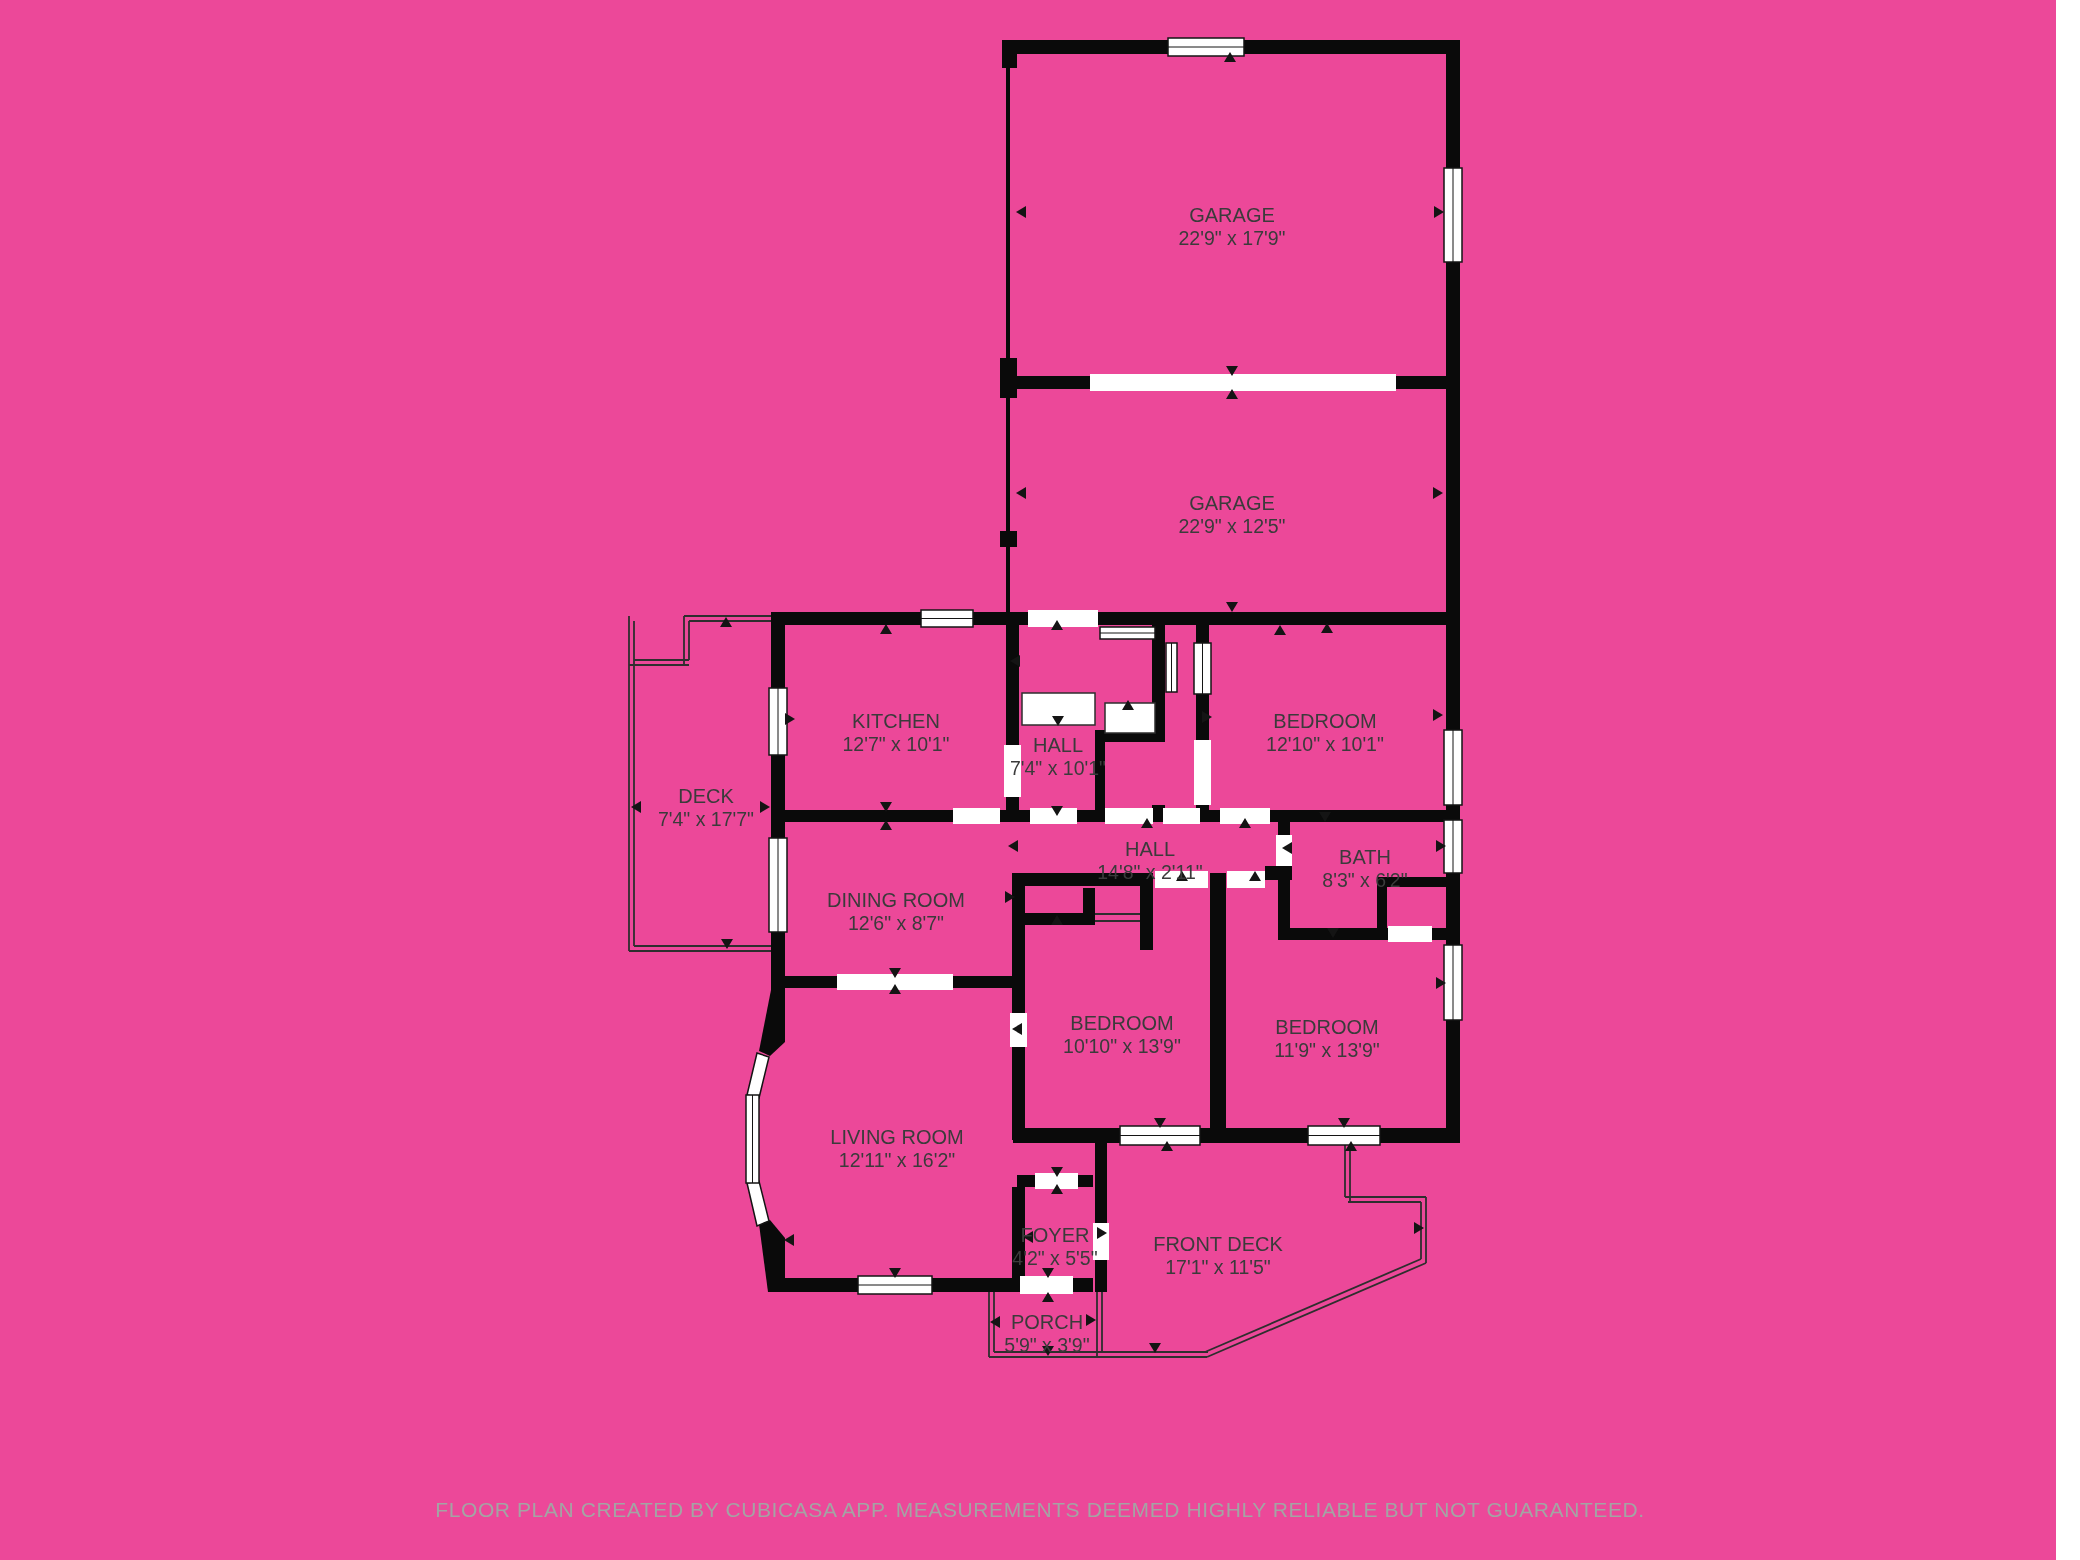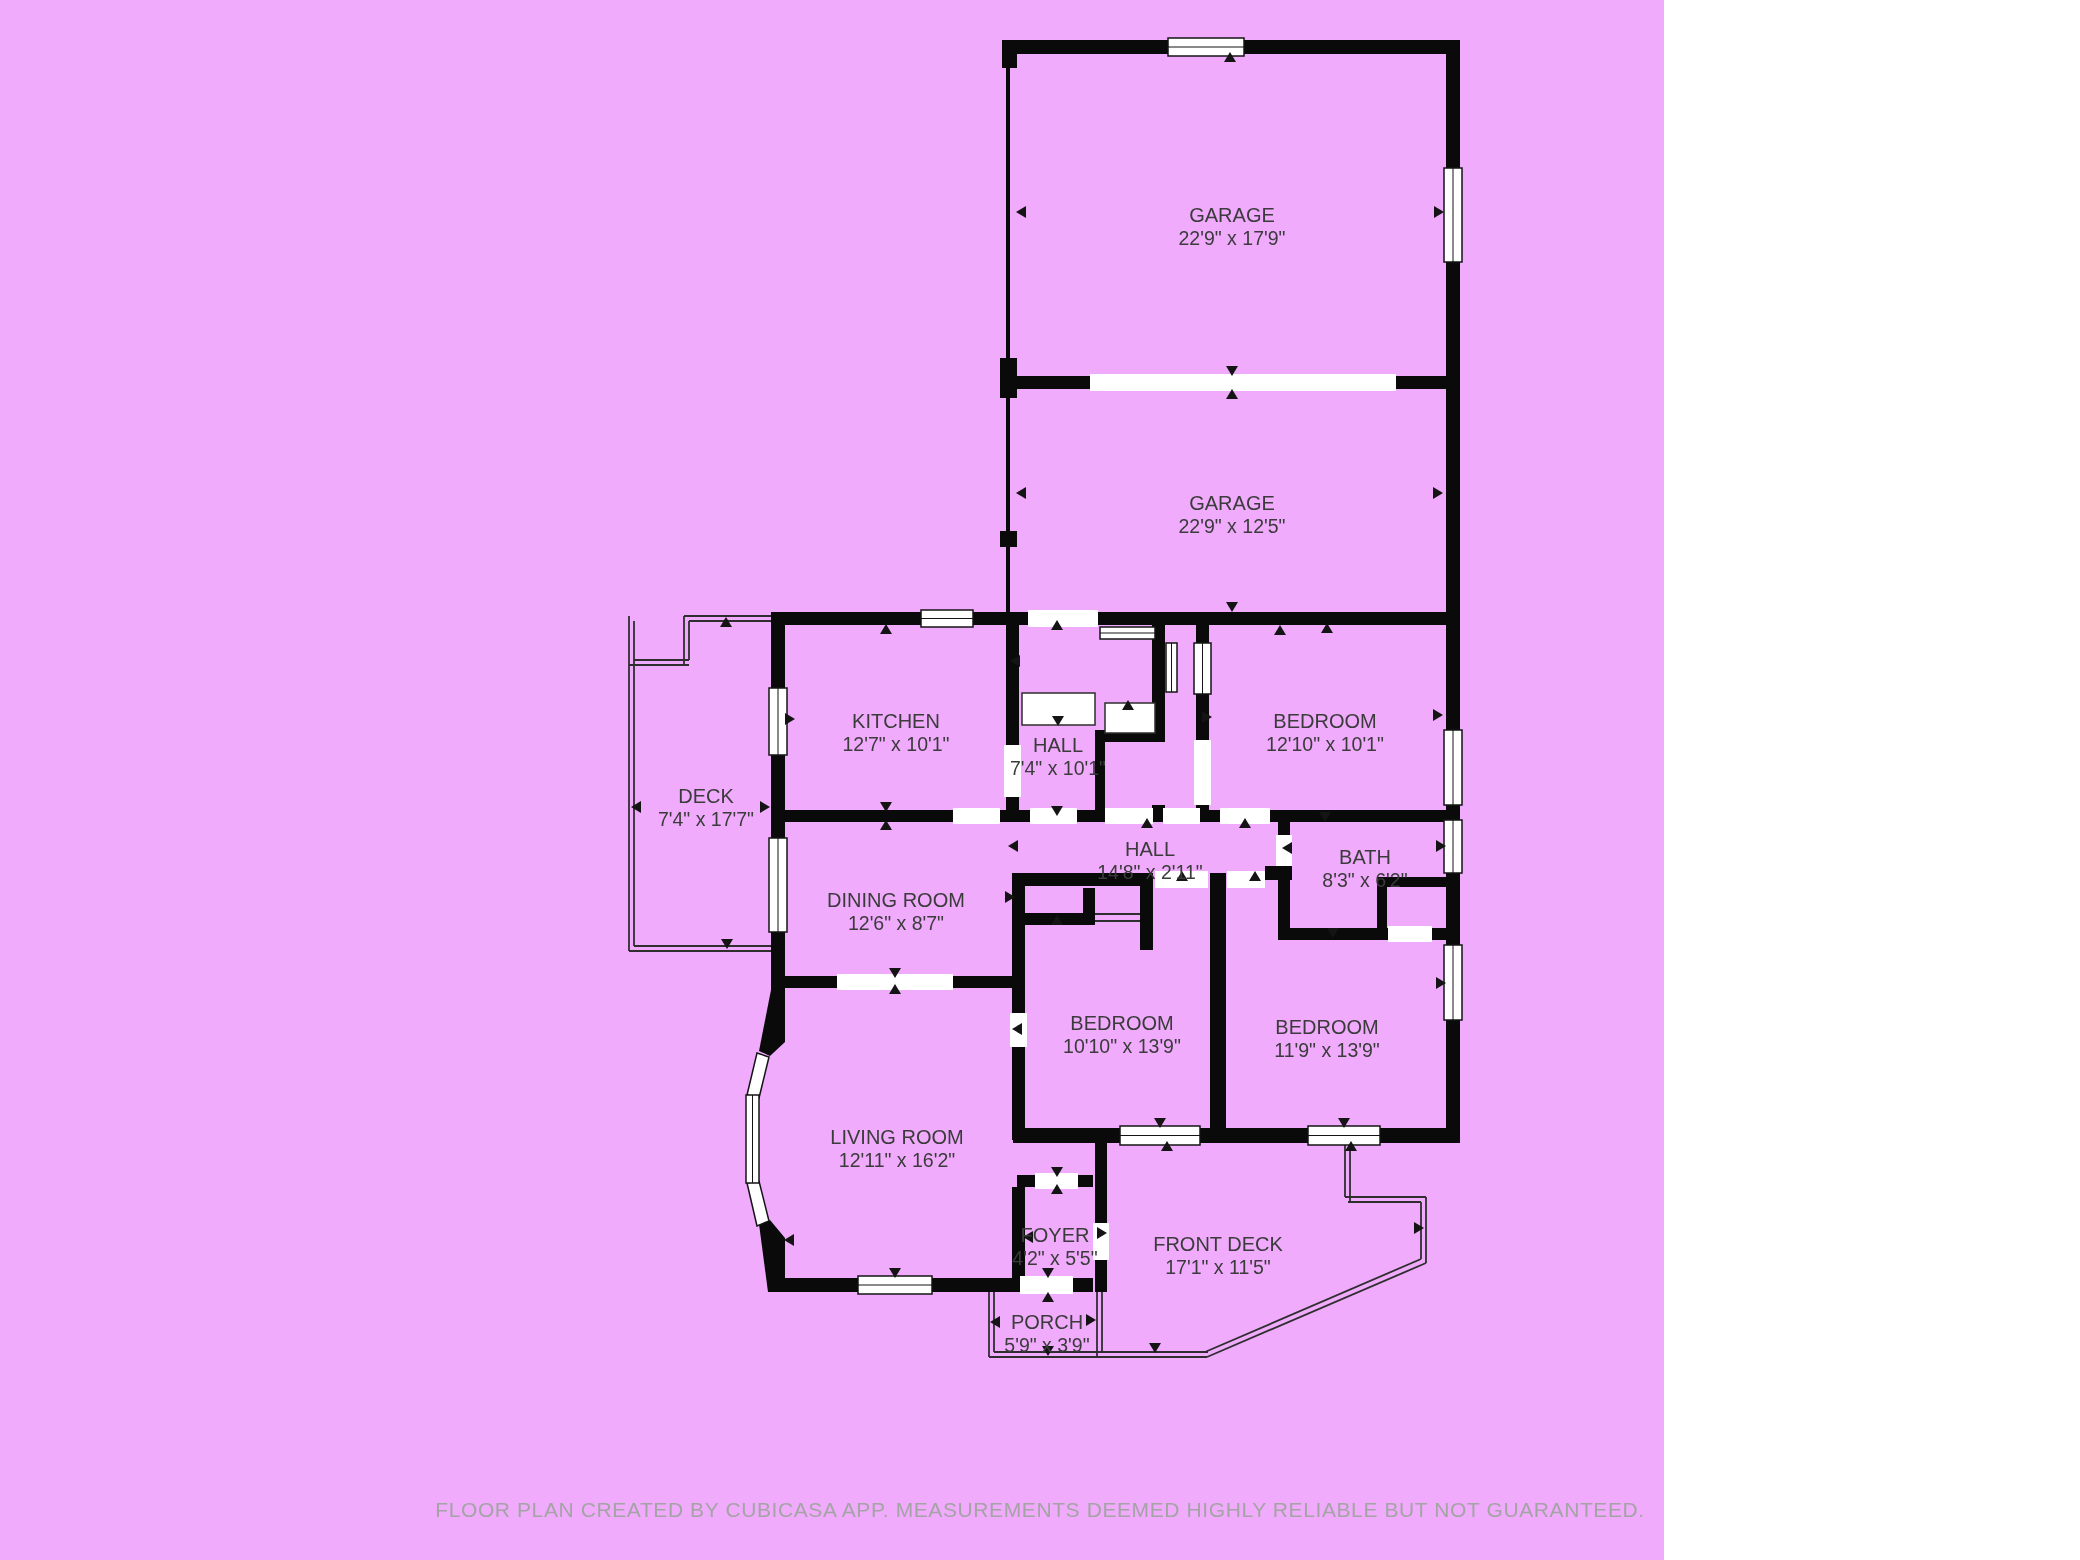--- a/index.html
+++ b/index.html
@@ -1,16 +1,16 @@
 <!DOCTYPE html>
 <html><head>
 <meta charset="utf-8">
 <style>
   html,body{margin:0;padding:0;background:#ffffff;}
-  .canvas{position:relative;width:1664px;height:1560px;background:#f0abfc;overflow:hidden;
+  .canvas{position:relative;width:2056px;height:1560px;background:#ec4899;overflow:hidden;
           font-family:"Liberation Sans",sans-serif;text-align:center;}
   svg text{font-family:"Liberation Sans",sans-serif;fill:#3b3b3b;}
   .room-name{font-size:20px;}
   .room-dims{font-size:19.5px;}
   .footer-text{font-size:21px;fill:#a4a4a4;letter-spacing:.6px;}
 </style>
 </head>
 <body>
 
 <div class="canvas">

